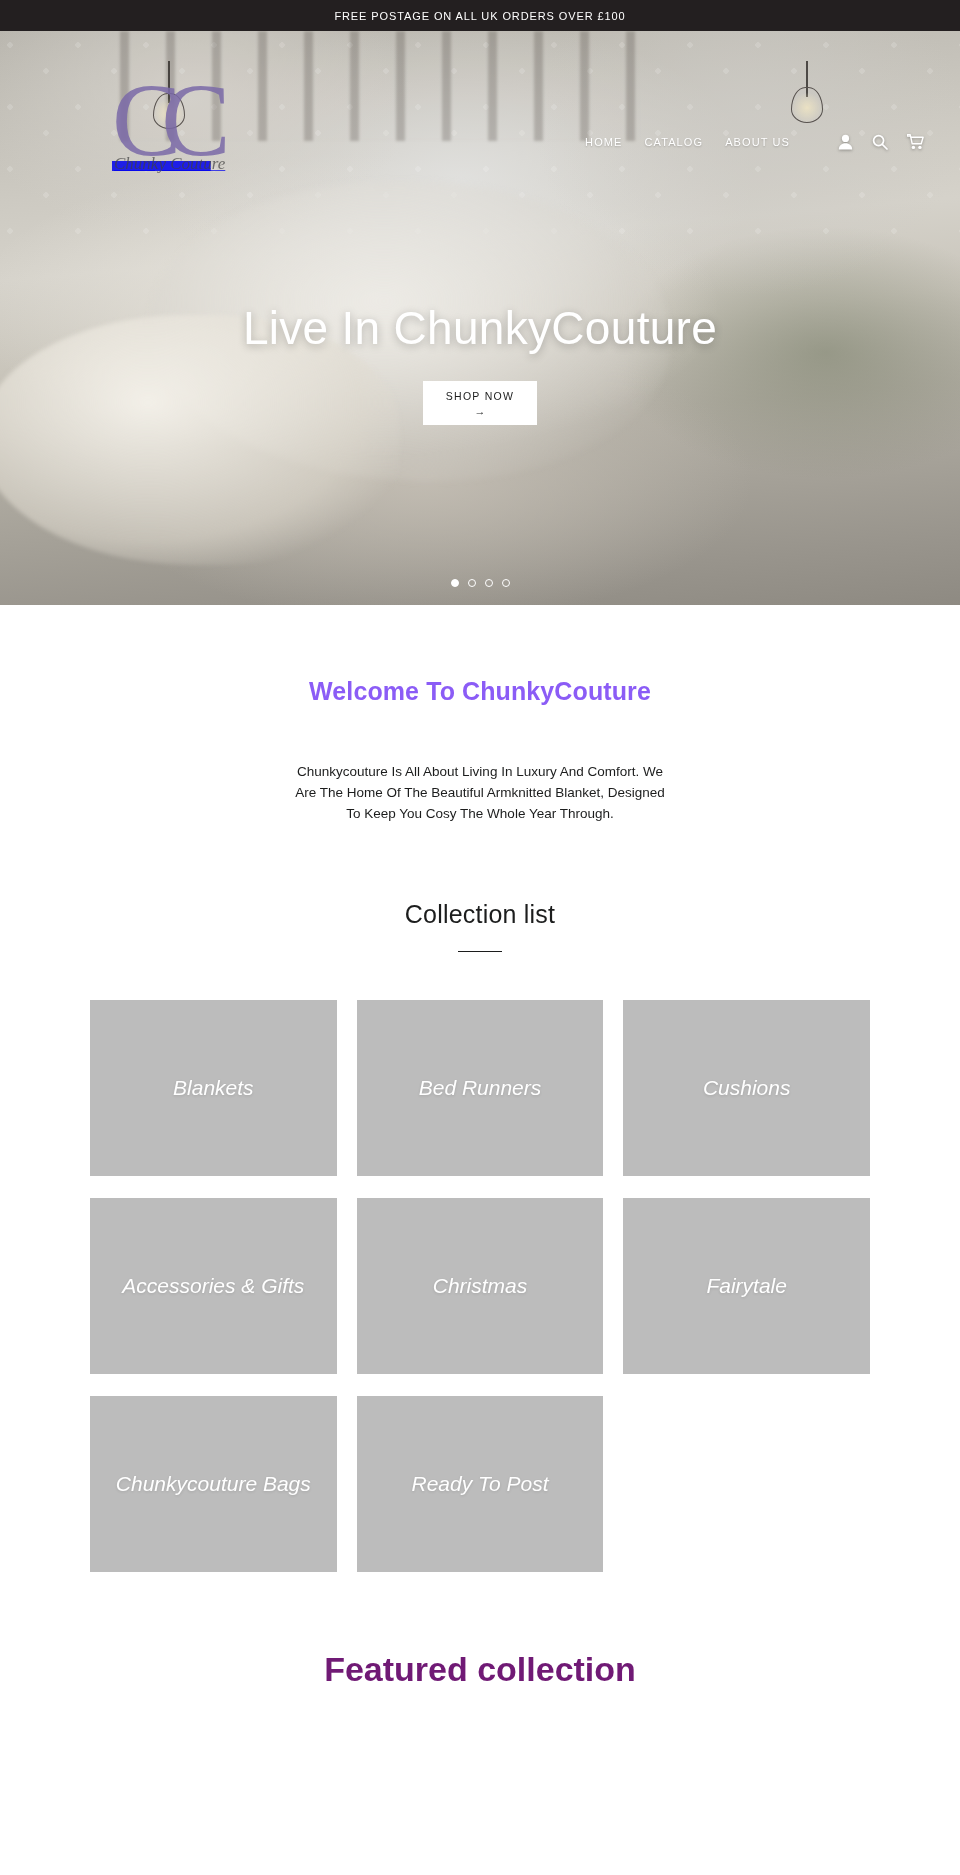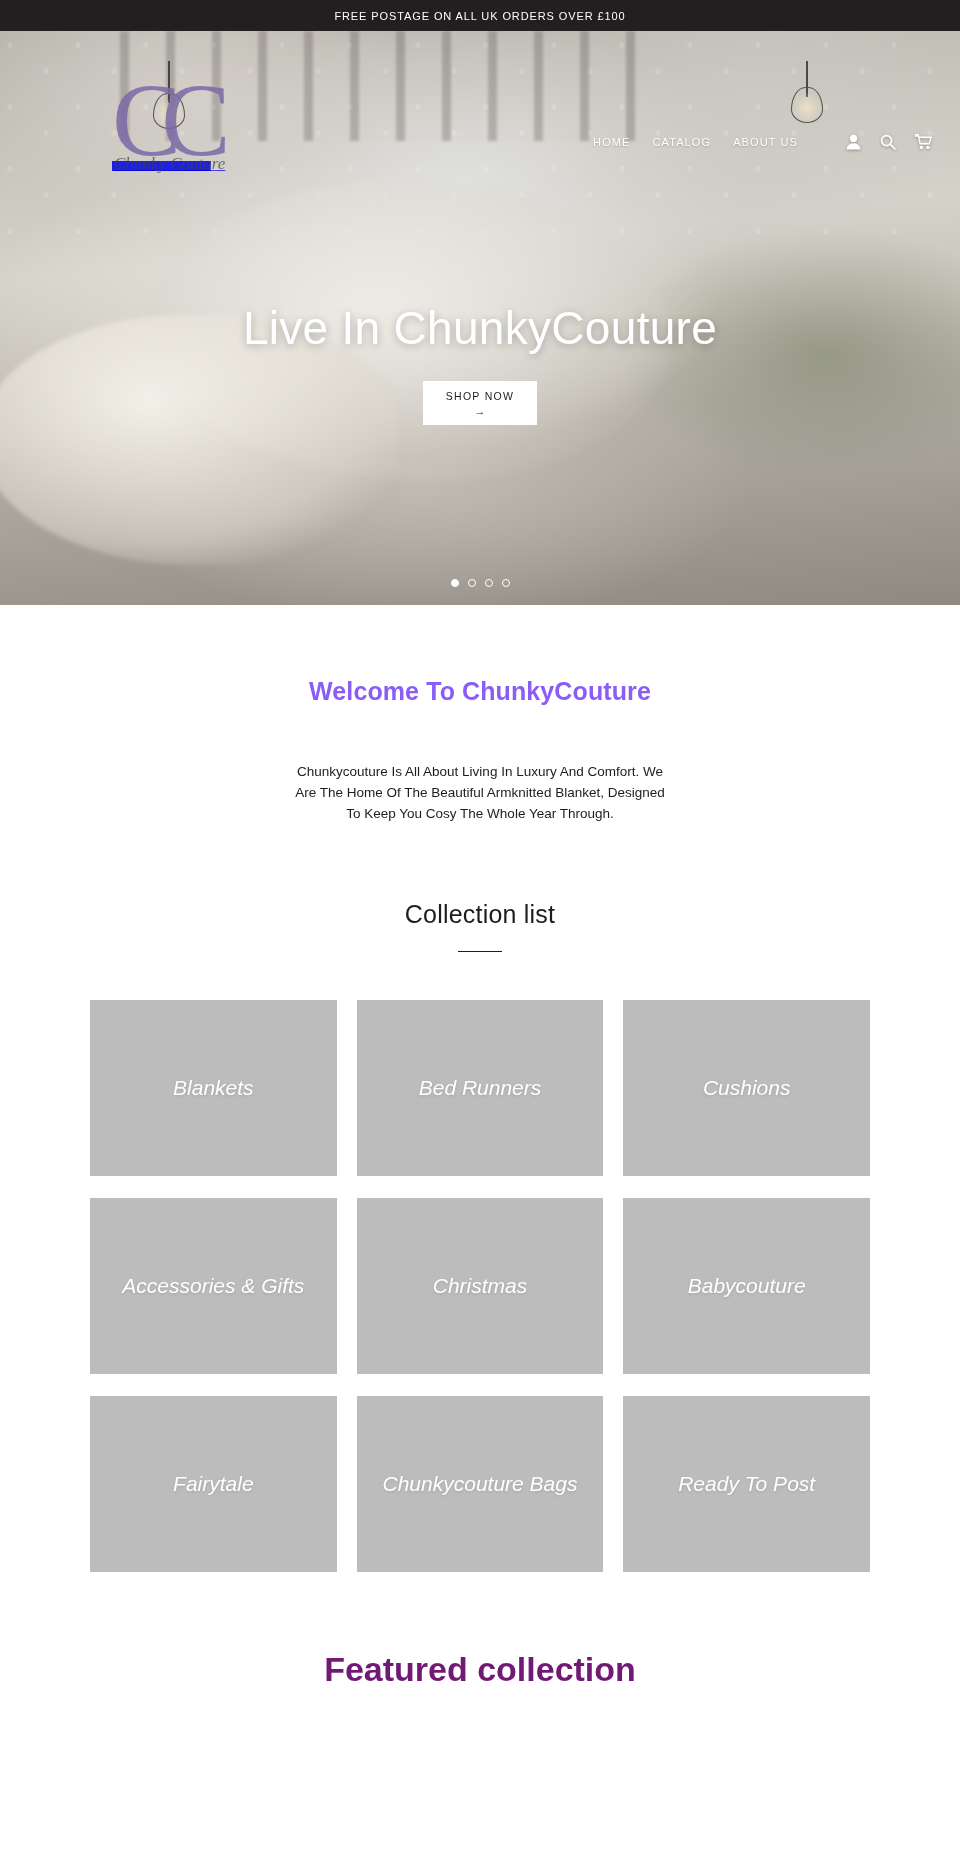--- a/index.html
+++ b/index.html
@@ -149,21 +149,21 @@
 
   
   .site-header {
     position: absolute;
     top: 0; left: 0; right: 0;
     height: 132px;
     z-index: 8;
     display: flex;
     align-items: flex-end;
     justify-content: flex-end;
-    padding: 0 28px 12px 0;
+    padding: 0 36px 12px 0;
   }
   .main-nav {
     display: flex;
     align-items: center;
     gap: 22px;
   }
   .nav-link {
     color: #ffffff;
     font-size: 11px;
     letter-spacing: 1.1px;
@@ -414,23 +414,20 @@
     <a class="collection-card" href="#">
       <span class="collection-title">Cushions</span>
     </a>
     <a class="collection-card" href="#">
       <span class="collection-title">Accessories &amp; Gifts</span>
     </a>
     <a class="collection-card" href="#">
       <span class="collection-title">Christmas</span>
     </a>
     <a class="collection-card" href="#">
-      <span class="collection-title">Babycouture</span>
-    </a>
-    <a class="collection-card" href="#">
       <span class="collection-title">Fairytale</span>
     </a>
     <a class="collection-card" href="#">
       <span class="collection-title">Chunkycouture Bags</span>
     </a>
     <a class="collection-card" href="#">
       <span class="collection-title">Ready To Post</span>
     </a>
   </div>
 </section>

